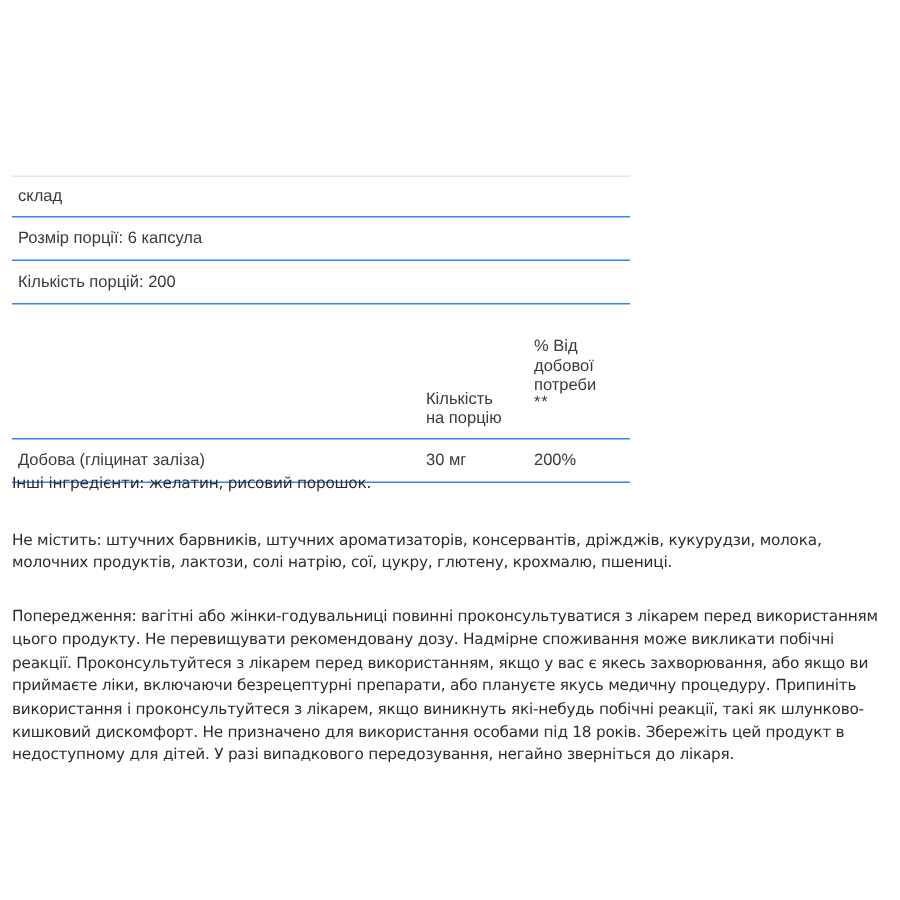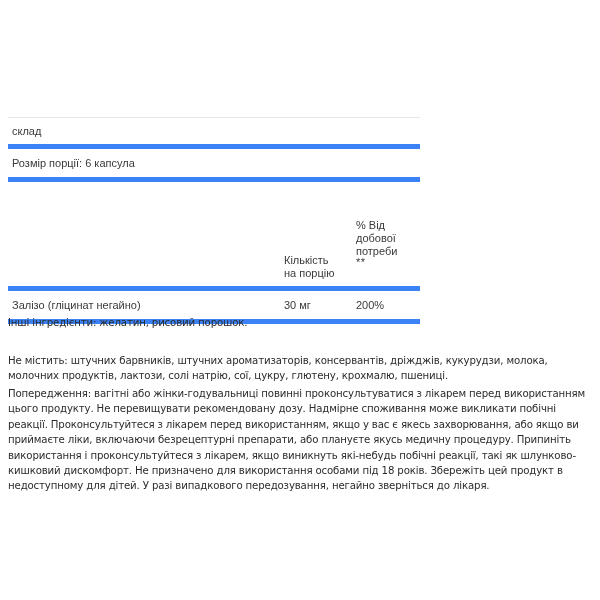--- a/index.html
+++ b/index.html
@@ -28,41 +28,41 @@
     left: 8px;
     top: 117px;
     width: 402px;
     border-collapse: collapse;
     table-layout: fixed;
     font-family: "Liberation Sans", sans-serif;
     font-size: 11px;
     color: #3a3a3a;
   }
   .facts-table td {
-    border-bottom: 5px solid #3b82f6;
+    border-bottom: 1px solid #3b82f6;
     padding: 7px 0 7px 0;
     vertical-align: bottom;
     line-height: 13px;
     font-weight: 400;
   }
   .facts-table tr:first-child td {
     border-top: 1px solid #e6e6e6;
   }
 
   .col-name   { width: 272px; padding-left: 4px !important; }
   .col-amount { width: 62px; text-align: left; }
   .col-dv     { width: 64px; text-align: left; padding-left: 10px !important; }
 
   .row-heading td { padding: 7px 0 6px 0; }
   .row-serving td  { padding: 8px 0 7px 0; }
   .row-count td    { padding: 8px 0 7px 0; }
 
   
   .row-colheads td {
-    padding-top: 24px;
+    padding-top: 9px;
     padding-bottom: 6px;
     vertical-align: bottom;
     line-height: 13px;
   }
   .row-colheads .col-amount,
   .row-colheads .col-dv {
     white-space: pre-line;
   }
   .dv-stars {
     display: block;
@@ -84,56 +84,61 @@
     font-family: "DejaVu Sans", sans-serif;
     font-size: 10.2px;
     line-height: 15.4px;
     color: #2b2b2b;
     font-weight: 400;
     letter-spacing: -0.15px;
   }
 
   #other-ingredients { top: 315px; }
   #free-from        { top: 353px; }
-  #warning          { top: 386px; }
+  #warning          { top: 404px; }
 </style>
 </head>
 <body>
 
 <div id="label-root">
 
   <table class="facts-table">
     <tbody>
       <tr class="row-heading">
         <td class="col-name">склад</td>
         <td class="col-amount"></td>
         <td class="col-dv"></td>
       </tr>
 
       <tr class="row-serving">
         <td class="col-name">Розмір порції: 6 капсула</td>
         <td class="col-amount"></td>
         <td class="col-dv"></td>
       </tr>
 
+      <tr class="row-count">
+        <td class="col-name">Кількість порцій: 200</td>
+        <td class="col-amount"></td>
+        <td class="col-dv"></td>
+      </tr>
 
       <tr class="row-colheads">
         <td class="col-name"></td>
         <td class="col-amount">Кількість
 на порцію</td>
         <td class="col-dv">
           <span>% Від
 добової
 потреби</span>
           <span class="dv-stars">**</span>
         </td>
       </tr>
 
       <tr class="row-nutrient">
-        <td class="col-name">Залізо (гліцинат негайно)</td>
+        <td class="col-name">Добова (гліцинат заліза)</td>
         <td class="col-amount">30 мг</td>
         <td class="col-dv">200%</td>
       </tr>
 
     </tbody>
   </table>
 
   <div class="body-block" id="other-ingredients">Інші інгредієнти: желатин, рисовий порошок.</div>
 
   <div class="body-block" id="free-from">Не містить: штучних барвників, штучних ароматизаторів, консервантів, дріжджів, кукурудзи, молока, молочних продуктів, лактози, солі натрію, сої, цукру, глютену, крохмалю, пшениці.</div>

